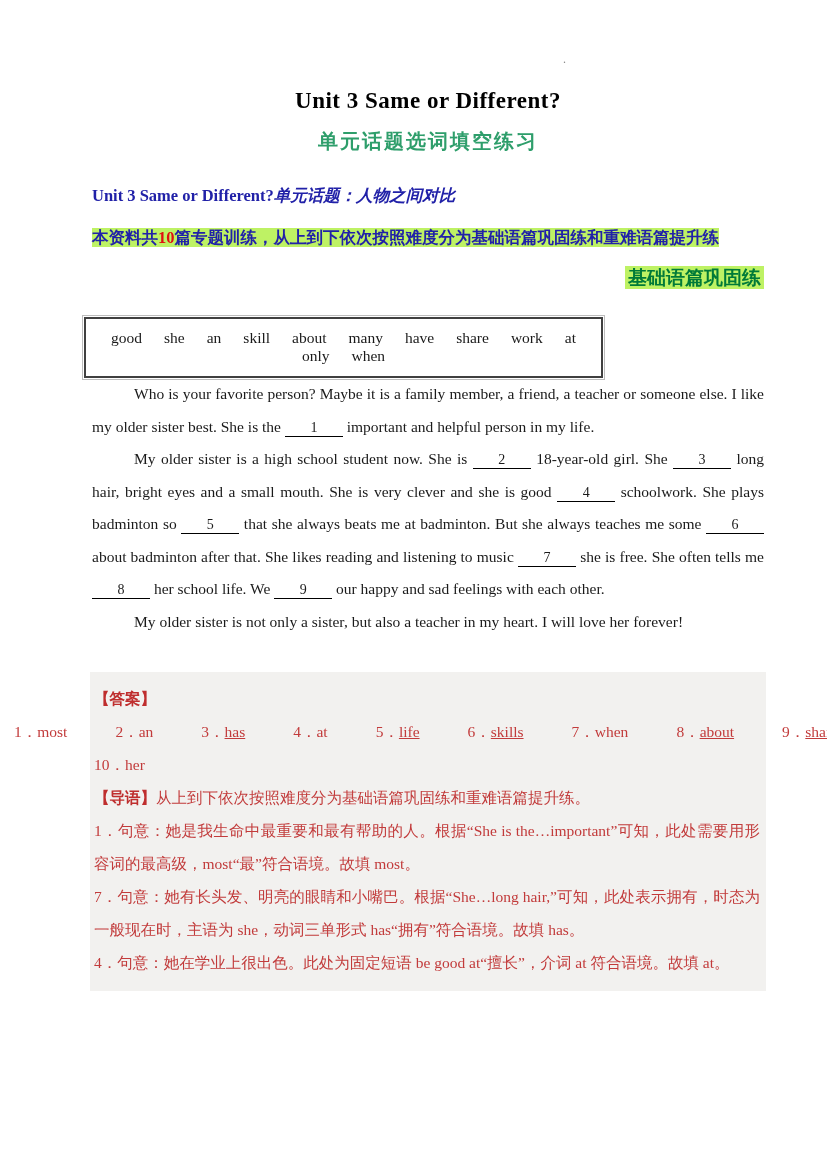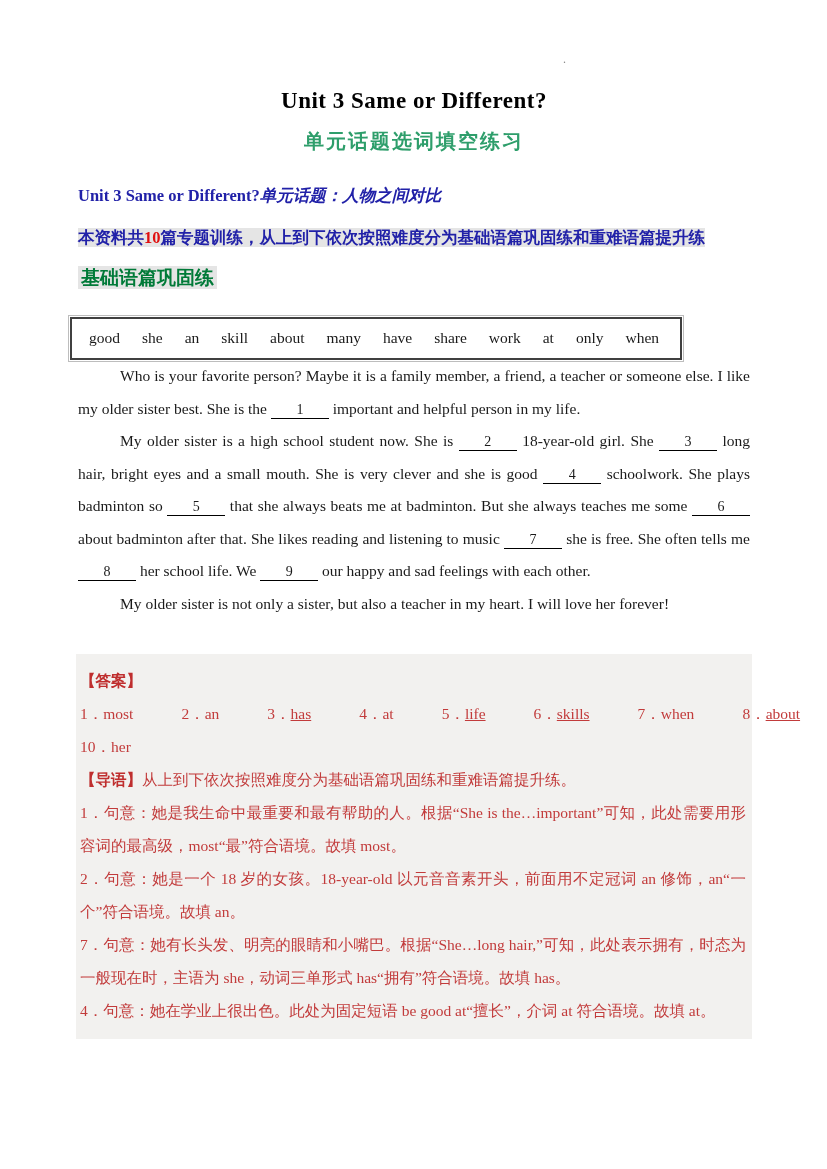--- a/index.html
+++ b/index.html
@@ -11,58 +11,59 @@
     background:#ffffff;
     font-family:"Liberation Serif","DejaVu Serif",serif;
     color:#1a1a1a;
     overflow:hidden;
   }
   .corner-dot {
     position:absolute; top:52px; left:563px;
     font-size:12px; color:#888;
   }
   .content {
-    position:absolute; left:78px; top:0; width:672px;
+    position:absolute; left:92px; top:0; width:672px;
   }
   .doc-title {
     margin-top:88px;
     text-align:center;
     font-size:23px; font-weight:bold; color:#000000;
     letter-spacing:0.5px;
   }
   .doc-subtitle {
     margin-top:14px;
     text-align:center;
     font-size:20px; font-weight:bold;
     color:#2e9e6b;
     letter-spacing:2px;
   }
   .topic-line {
     margin-top:30px;
     font-size:16.5px; font-weight:bold; color:#2121a8;
   }
   .topic-line .zh { font-style:italic;font-family:Liberation Mono, monospace; }
   .notice-line { margin-top:20px; font-size:16.5px; font-weight:bold; }
-  .hl { background:#e5e5e5;margin-top:36px; }
+  .hl { background:#bef264;margin-top:36px; }
   .notice-line .blue { color:#2121a8; }
   .notice-line .red { color:#e01010; }
   .section-heading {
     margin-top:16px;
-    text-align:left;
+    text-align:right;
     font-size:19px; font-weight:bold;
   }
   .section-heading .hl { color:#007a38; padding:1px 3px; }
   .word-bank-box {
     margin-top:26px;
     margin-left:-8px;
-    width:612px;
+    width:519px;
     border:2px solid #404040;
     outline:1px solid #bdbdbd;
     outline-offset:1px;
     padding:10px 6px 11px 6px;
+    text-align:center;
     font-size:15.5px;
   }
   .wb-word { display:inline-block; margin:0 11px; }
   .passage { }
   .passage p {
     font-size:15.5px;
     line-height:32.5px;
     text-align:justify;
     text-indent:42px;
     color:#1a1a1a;
@@ -82,21 +83,21 @@
     margin-left:-2px;
     width:676px;
     background:#f2f1ef;
     padding:10px 6px 12px 4px;
     font-size:15.5px;
     color:#c23b3b;
   }
   .answer-block p { line-height:33px; }
   .ans-label, .intro-label { font-weight:bold; color:#bf2e2e; }
   .answers-row {
-    display:flex; justify-content:space-between;
+    display:flex; justify-content:center;
     flex-wrap:nowrap;
     padding-right:2px;
     gap:48px;
   }
   .ans-item { white-space:nowrap; }
   .ans-word.u { text-decoration:underline; }
   .analysis p { text-align:justify; }
 </style>
 </head>
 <body>
@@ -139,20 +140,19 @@
           <span class="ans-item"><span>5．</span><span class="ans-word u">life</span></span>
           <span class="ans-item"><span>6．</span><span class="ans-word u">skills</span></span>
           <span class="ans-item"><span>7．</span><span class="ans-word">when</span></span>
           <span class="ans-item"><span>8．</span><span class="ans-word u">about</span></span>
           <span class="ans-item"><span>9．</span><span class="ans-word u">share</span></span>
         </p>
       <p class="answers-row-2"><span class="ans-item"><span>10．</span><span class="ans-word">her</span></span></p>
       <p><span class="intro-label">【导语】</span><span>从上到下依次按照难度分为基础语篇巩固练和重难语篇提升练。</span></p>
       <div class="analysis">
           <p>1．句意：她是我生命中最重要和最有帮助的人。根据“She is the…important”可知，此处需要用形容词的最高级，most“最”符合语境。故填 most。</p>
-          <p>2．句意：她是一个 18 岁的女孩。18-year-old 以元音音素开头，前面用不定冠词 an 修饰，an“一个”符合语境。故填 an。</p>
           <p>7．句意：她有长头发、明亮的眼睛和小嘴巴。根据“She…long hair,”可知，此处表示拥有，时态为一般现在时，主语为 she，动词三单形式 has“拥有”符合语境。故填 has。</p>
           <p>4．句意：她在学业上很出色。此处为固定短语 be good at“擅长”，介词 at 符合语境。故填 at。</p>
         </div>
     </div>
 
   </div>
 </div>
 
 </body></html>

